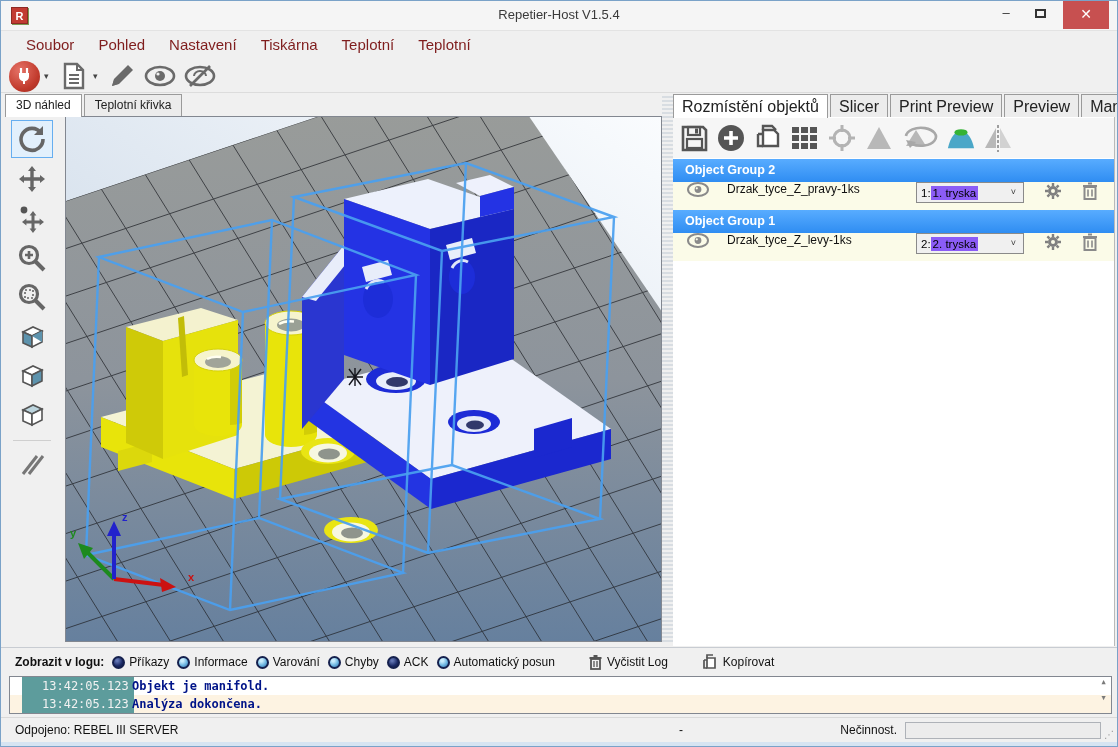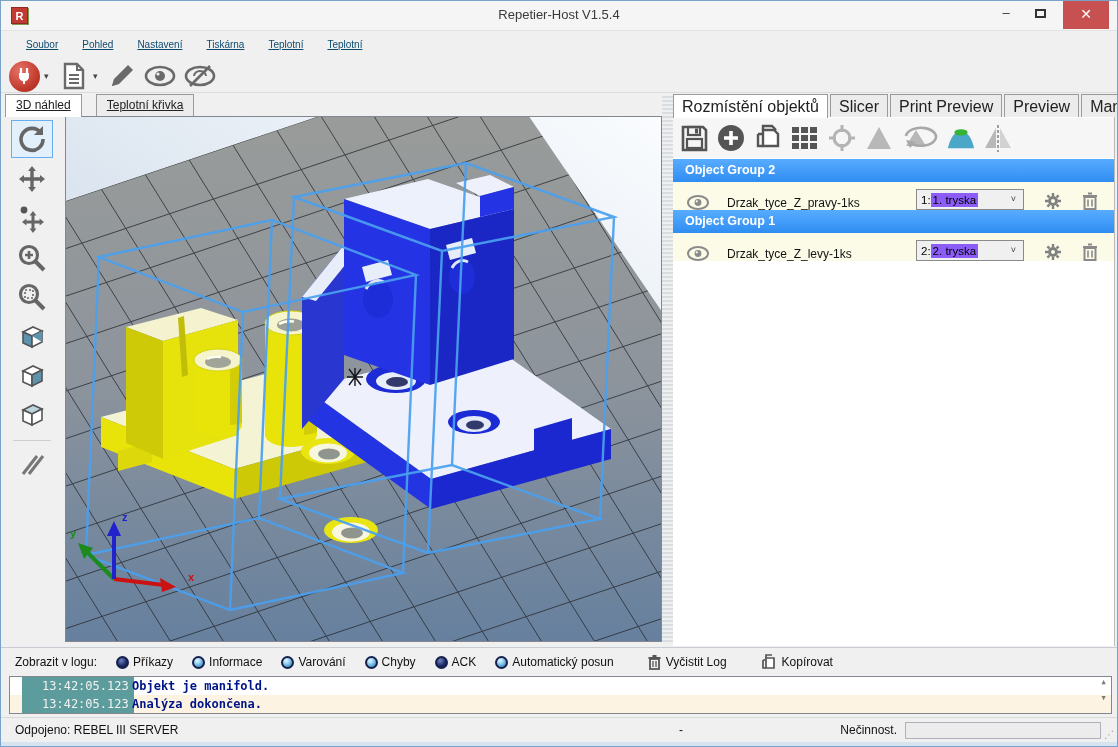--- a/index.html
+++ b/index.html
@@ -11,64 +11,64 @@
   .app-icon { position:absolute; left:10px; top:6px; width:17px; height:17px; background:#c23b32; border:1px solid #8d2a24; color:#fff; font-size:11px; font-weight:bold; text-align:center; line-height:16px; box-shadow:1px 1px 0 #7b9a54; }
   .title-text { position:absolute; left:0; right:0; top:6px; text-align:center; font-size:13px; color:#3a3a3a; }
   .winbtn { position:absolute; top:0; height:26px; text-align:center; line-height:24px; font-size:13px; color:#333; }
   .winbtn.min { right:96px; width:30px; }
   .winbtn.max { right:62px; width:30px; }
   .winbtn.close { right:8px; width:46px; height:28px; background:#c75050; color:#fff; line-height:27px; font-size:14px; }
   .maxglyph { display:inline-block; width:11px; height:9px; border:2px solid #333; margin-top:8px; }
 
   
   .menubar { position:absolute; left:0; top:30px; width:100%; height:26px; background:#f0f0f0; display:flex; align-items:center; padding-left:14px; gap:2px; }
-  .menu-item { font-size:10px; color:#0c4a6e; padding:4px 11px;text-decoration:underline; }
+  .menu-item { font-size:15px; color:#7f1d1d; padding:4px 11px; }
 
   
   .toolbar { position:absolute; left:0; top:56px; width:100%; height:36px; background:#f0f0f0; border-bottom:1px solid #dcdcdc; }
   .tbtn { position:absolute; top:3px; width:34px; height:32px; display:flex; align-items:center; justify-content:center; }
   .caret { position:absolute; top:14px; font-size:9px; color:#444; }
   .plug-circle { width:31px; height:31px; border-radius:50%; background:radial-gradient(circle at 35% 30%, #e06a5e 10%, #c0392b 65%, #962c21); display:flex; align-items:center; justify-content:center; }
   .easy-btn { position:absolute; right:42px; top:55px; width:37px; height:37px; border-radius:50%; background:radial-gradient(circle at 38% 30%, #e0625a 8%, #c13126 70%, #8e241c); color:#fff; font-size:10px; font-weight:bold; text-align:center; line-height:37px; letter-spacing:.2px; }
   .estop-btn { position:absolute; right:3px; top:55px; width:37px; height:37px; background:#dadada; border:1px solid #c2c2c2; display:flex; align-items:center; justify-content:center; }
   .gears-btn { position:absolute; right:84px; top:57px; width:36px; height:34px; display:flex; align-items:center; justify-content:center; }
 
   
   .left-tabs { position:absolute; left:4px; top:93px; height:22px; display:flex; }
-  .ltab { font-size:12px; padding:3px 10px 0; height:22px; border:1px solid #9a9a9a; border-bottom:none; background:#ececec; color:#222; margin-right:14px;text-decoration:underline; }
+  .ltab { font-size:12px; padding:3px 10px 0; height:22px; border:1px solid #9a9a9a; border-bottom:none; background:#ececec; color:#222; margin-right:2px; }
   .ltab.active { background:#fff; font-weight:normal; position:relative; z-index:2; height:23px; }
   .left-toolcol { position:absolute; left:4px; top:115px; width:58px; height:526px; background:#f0f0f0; }
   .vbtn { position:absolute; left:6px; width:42px; height:38px; display:flex; align-items:center; justify-content:center; }
   .vbtn.sel { border:1px solid #66aef0; background:#e2f0fc; }
   .vsep { position:absolute; left:8px; width:38px; border-top:1px solid #cfcfcf; }
 
   .viewport { position:absolute; left:64px; top:115px; width:597px; height:526px; border:1px solid #828790; background:#dfe7f0; }
   .splitter { position:absolute; left:661px; top:93px; width:11px; height:548px; background:repeating-linear-gradient(180deg,#f0f0f0 0 2px,#d8dde2 2px 4px); }
 
   
   .right-panel { position:absolute; left:672px; top:93px; width:442px; height:552px; background:#fff; border-right:1px solid #b9b9b9; }
   .rtabs { position:absolute; left:0; top:0; width:100%; height:23px; display:flex; background:#f0f0f0; }
   .rtab { font-size:16px; padding:3px 8px 0; height:23px; border:1px solid #9a9a9a; border-bottom:none; background:#ececec; margin-right:2px; white-space:nowrap; color:#222; }
   .rtab.active { background:#fff; height:24px; z-index:2; }
   .rtoolbar { position:absolute; left:0; top:24px; width:100%; height:40px; background:#f6f6f6; display:flex; align-items:center; gap:7px; padding-left:6px; }
   .ricon { width:30px; height:30px; display:flex; align-items:center; justify-content:center; }
   .group-hdr { position:absolute; left:0; width:100%; height:23px; background:linear-gradient(#58acff,#2f8df2); color:#fff; font-weight:bold; font-size:12.5px; line-height:23px; padding-left:12px; }
-  .obj-row { position:absolute; left:0; width:100%; height:28px; background:#fbfbe8; display:flex; align-items:flex-end; }
+  .obj-row { position:absolute; left:0; width:100%; height:28px; background:#fbfbe8; display:flex; align-items:flex-start; }
   .obj-name { font-size:12px; color:#111; margin-left:18px; }
   .eye-cell { margin-left:14px; display:flex; align-items:center; }
   .combo { position:absolute; right:90px; width:108px; height:21px; background:#f0f0f0; border:1px solid #8a8a8a; font-size:11.5px; display:flex; align-items:center; padding-left:4px; }
   .combo .hl { background:#8b5cf6; padding:1px 2px; }
   .combo .chev { position:absolute; right:2px; top:2px; width:15px; height:15px; text-align:center; font-size:9px; color:#333; line-height:15px; }
   .row-gear { position:absolute; right:52px; }
   .row-trash { position:absolute; right:16px; }
 
   
   .logbar { position:absolute; left:0px; top:646px; width:100%; height:29px; background:#f0f0f0; border-top:1px solid #c8ccd2; display:flex; align-items:center; font-size:12px; color:#111; }
-  .logbar .lbl { margin-left:14px; }
-  .toggle { display:flex; align-items:center; gap:4px; margin-left:19px; }
+  .logbar .lbl { margin-left:14px;font-weight:bold; }
+  .toggle { display:flex; align-items:center; gap:4px; margin-left:8px; }
   .toggle-dot { width:13px; height:13px; border-radius:50%; border:2px solid #15204d; background:radial-gradient(circle at 35% 28%, #c8ecfc 15%, #6fb7e2 55%, #2d6fa8); }
   .toggle-dot.dark { background:radial-gradient(circle at 35% 28%, #6376b4 10%, #1d2c68 60%, #0f1940); }
   .logaction { display:flex; align-items:center; gap:5px; margin-left:34px; }
 
   .logarea { position:absolute; left:8px; top:675px; width:1103px; height:38px; border:1px solid #828790; background:#fff; font-family:"DejaVu Sans Mono",monospace; font-size:12px; }
   .logrow { position:absolute; left:0; width:100%; height:18px; line-height:18px; }
   .logrow .t { position:absolute; left:12px; top:0; width:112px; height:19px; background:#5d9c9c; color:#f2f2f2; padding-left:20px; }
   .logrow .m { position:absolute; left:122px; top:0; color:#001489; font-weight:bold; }
   .logrow.alt { background:#fdf3e2; }
   .logscroll { position:absolute; right:1px; top:1px; width:13px; height:34px; color:#7a7a7a; font-size:7px; text-align:center; }

